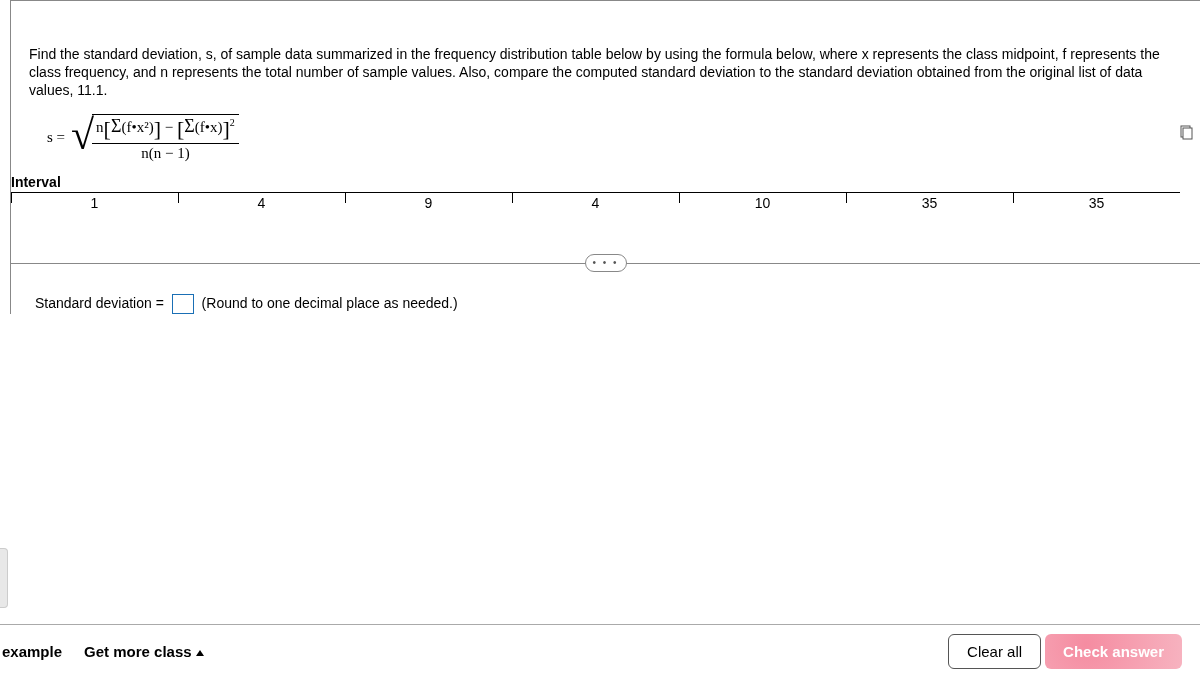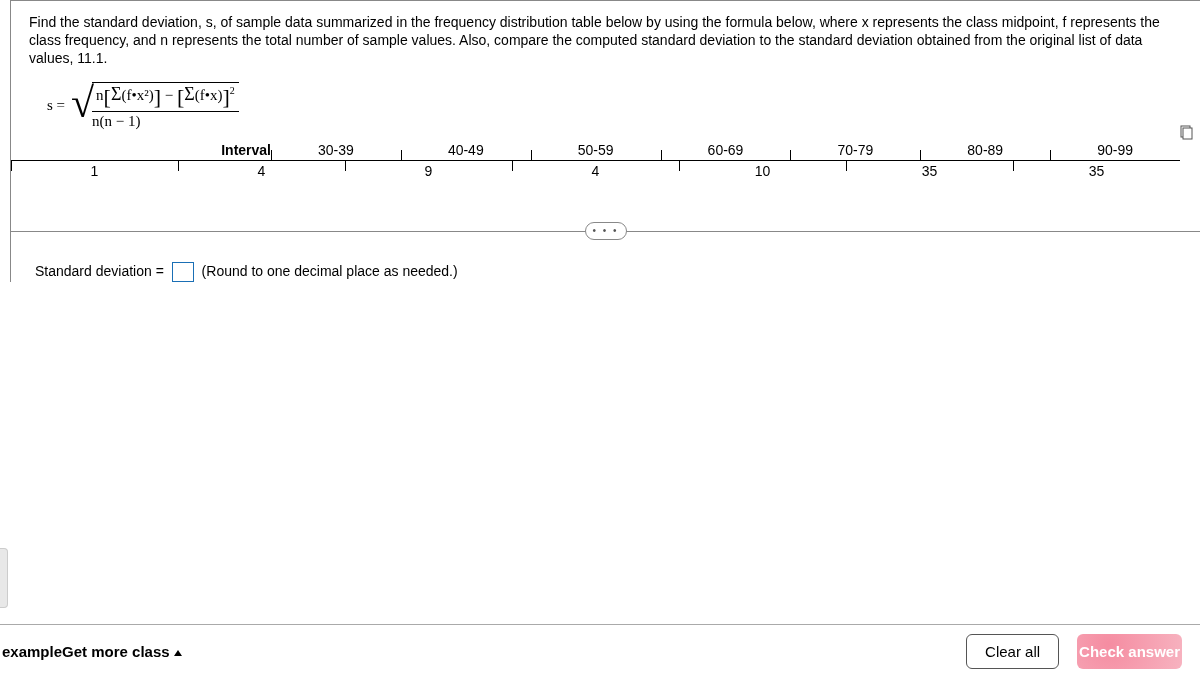--- a/index.html
+++ b/index.html
@@ -14,20 +14,21 @@
     overflow: hidden;
   }
   .outer {
     border-left: 1px solid #888;
     border-top: 1px solid #888;
     margin-left: 10px;
   }
   .question {
     padding: 12px 18px 10px 18px;
     line-height: 1.3;
+    margin-top: 32px;
   }
   .formula-block {
     padding: 4px 0 10px 36px;
     font-family: "Times New Roman", serif;
     font-size: 15px;
   }
   .formula-row {
     display: flex;
     align-items: center;
   }
@@ -36,21 +37,21 @@
     display: flex;
     align-items: stretch;
   }
   .radical {
     font-size: 42px;
     line-height: 42px;
     margin-right: -2px;
   }
   .frac {
     display: inline-block;
-    text-align: left;
+    text-align: center;
     vertical-align: middle;
     border-top: 1px solid #000;
     padding-top:1px;
   }
   .frac .num {
     display:block;
     border-bottom: 1px solid #000;
     padding: 0 4px 1px 4px;
     white-space: nowrap;
   }
@@ -65,21 +66,21 @@
   .freq-table {
     margin: 0 0 0 0;
     width: calc(100% - 20px);
   }
   .freq-row {
     display: flex;
     align-items: stretch;
   }
   .freq-label {
     width: 260px;
-    text-align: right;
+    text-align: left;
     padding: 2px 0;
     font-weight: bold;
   }
   .row-divider { border-bottom: 1px solid #000; }
   .freq-cells {
     flex: 1;
     display: flex;
   }
   .freq-cell {
     flex: 1;
@@ -135,21 +136,21 @@
     position: absolute;
     left:0; right:0; bottom:0;
     height: 54px;
     border-top: 1px solid #aaa;
     display:flex;
     align-items:center;
     padding: 0 18px 0 0;
     background:#fff;
   }
   .footer-left {
-    display:flex; align-items:center; 
+    display:flex; align-items:center; gap:22px;
     padding-left:2px;
     font-weight:bold;
     font-size:15px;
   }
   .footer-left .help {
     cursor:pointer;
   }
   .caret-up {
     display:inline-block;
     margin-left:4px;
@@ -160,29 +161,29 @@
     vertical-align:middle;
   }
   .footer-spacer { flex:1; }
   .btn-clear {
     border:1px solid #555;
     background:#fff;
     border-radius:6px;
     padding:8px 18px;
     font-size:15px;
     cursor:pointer;
-    margin-right:18px;
+    margin-right:4px;
   }
   .btn-check {
     border:none;
     background:#f7a6b4;
     background: radial-gradient(circle at 30% 30%, #f58ca1, #f7b3c0);
     color:#fff;
     border-radius:6px;
-    padding:9px 2px;
+    padding:9px 18px;
     font-size:15px;
     font-weight:bold;
     cursor:pointer;
   }
   .left-handle{
     position:absolute;
     left:0; bottom:70px;
     width:8px; height:60px;
     background:#e8e8e8;
     border:1px solid #ccc;
@@ -205,29 +206,20 @@
           <span class="num">n<span class="big-bracket">[</span><span class="sigma">Σ</span>(f•x²)<span class="big-bracket">]</span> − <span class="big-bracket">[</span><span class="sigma">Σ</span>(f•x)<span class="big-bracket">]</span><span class="sq">2</span></span>
           <span class="den">n(n − 1)</span>
         </span>
       </span>
     </div>
   </div>
 
   <div class="freq-table">
     <div class="freq-row row-divider">
       <div class="freq-label">Interval</div>
-      <div class="freq-cells" id="interval-cells">
-          <div class="freq-cell"><span class="tick"></span>30-39</div>
-          <div class="freq-cell"><span class="tick"></span>40-49</div>
-          <div class="freq-cell"><span class="tick"></span>50-59</div>
-          <div class="freq-cell"><span class="tick"></span>60-69</div>
-          <div class="freq-cell"><span class="tick"></span>70-79</div>
-          <div class="freq-cell"><span class="tick"></span>80-89</div>
-          <div class="freq-cell"><span class="tick"></span>90-99</div>
-        </div>
     </div>
     <div class="freq-row">
       <div class="freq-cells" id="frequency-cells">
           <div class="freq-cell"><span class="tick"></span>1</div>
           <div class="freq-cell"><span class="tick"></span>4</div>
           <div class="freq-cell"><span class="tick"></span>9</div>
           <div class="freq-cell"><span class="tick"></span>4</div>
           <div class="freq-cell"><span class="tick"></span>10</div>
           <div class="freq-cell"><span class="tick"></span>35</div>
           <div class="freq-cell"><span class="tick"></span>35</div>

